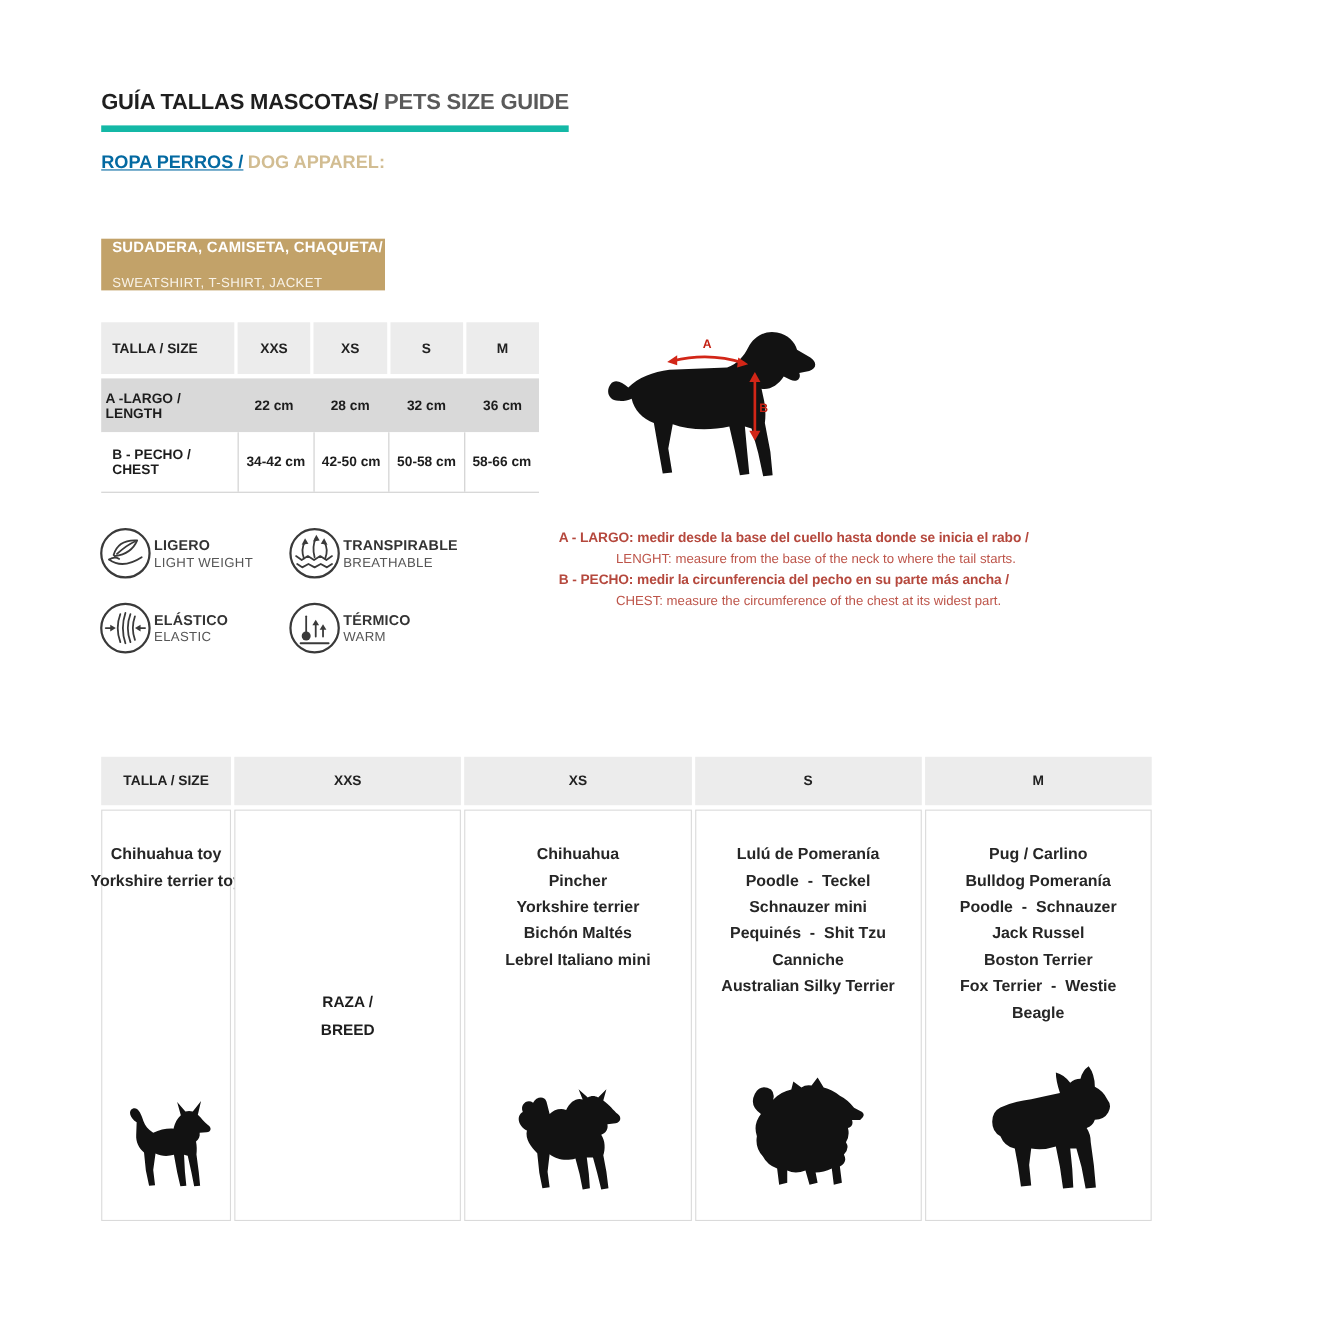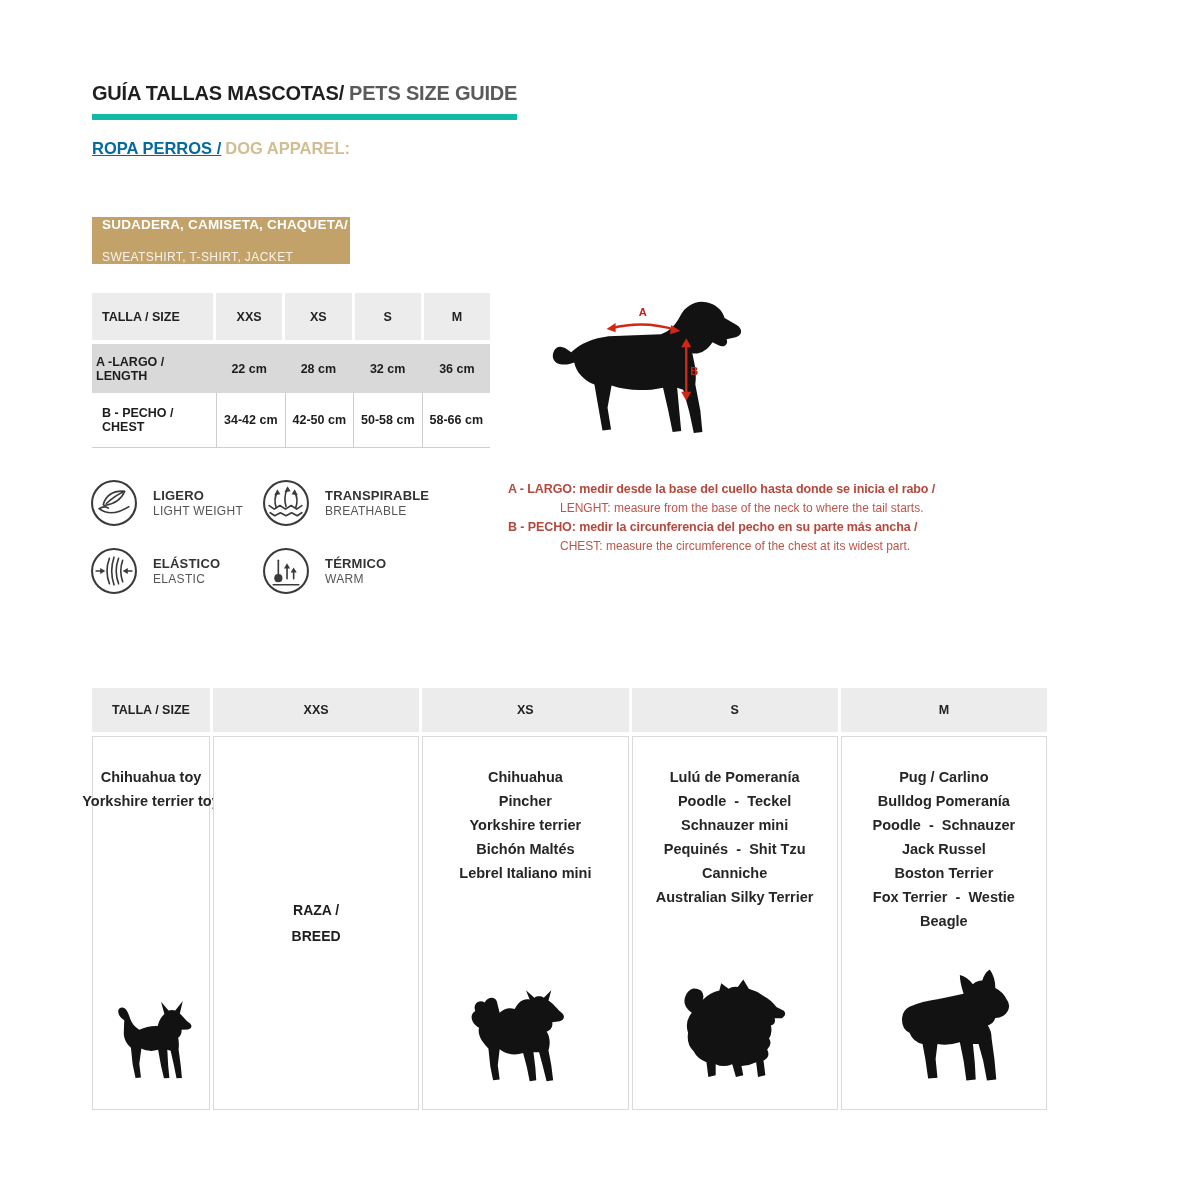--- a/index.html
+++ b/index.html
@@ -33,21 +33,21 @@
   .st-rowB .st-grid2{display:grid;grid-template-columns:124px 1fr 1fr 1fr 1fr;height:100%;}
   .st-rowB .cell{display:flex;align-items:center;justify-content:center;font-size:12.5px;font-weight:700;
                  color:#1d1d1d;border-left:1px solid #cdcdcd;}
   .st-rowB .cell.lbl{justify-content:flex-start;padding-left:10px;border-left:none;}
   
   .diagram{position:absolute;left:548px;top:296px;width:222px;height:155px;}
   
   .features{position:absolute;left:90px;top:479px;display:grid;grid-template-columns:172px 240px;row-gap:20px;}
   .feature{display:flex;align-items:center;}
   .f-ic{width:48px;height:48px;flex:0 0 48px;}
-  .f-txt{margin-left:15px;line-height:1.2;}
+  .f-txt{margin-left:2px;line-height:1.2;}
   .f-es{font-size:13px;font-weight:700;color:#333;letter-spacing:0.2px;}
   .f-en{font-size:12px;font-weight:400;color:#555;letter-spacing:0.3px;}
   
   .notes{position:absolute;left:508px;top:480px;width:470px;color:#b5483d;}
   .n-line1{font-size:12.5px;font-weight:700;letter-spacing:-0.1px;line-height:19px;white-space:nowrap;}
   .n-line2{font-size:12px;font-weight:400;line-height:19px;margin-left:52px;color:#bd5449;white-space:nowrap;}
   
   .breed-table{position:absolute;left:92px;top:688px;width:955px;}
   .bt-header{display:grid;grid-template-columns:118px 1fr 1fr 1fr 1fr;column-gap:3px;height:44px;}
   .bt-header .cell{background:#ececec;display:flex;align-items:center;justify-content:center;

